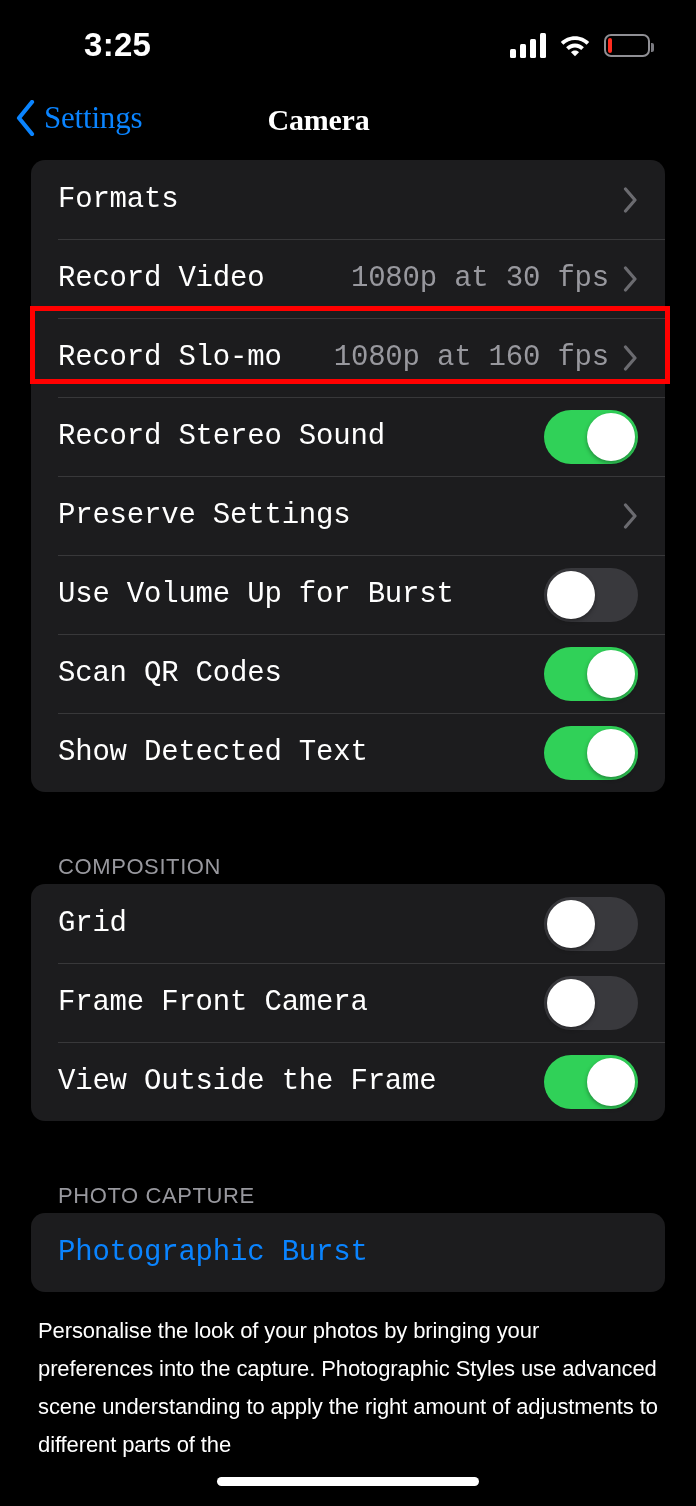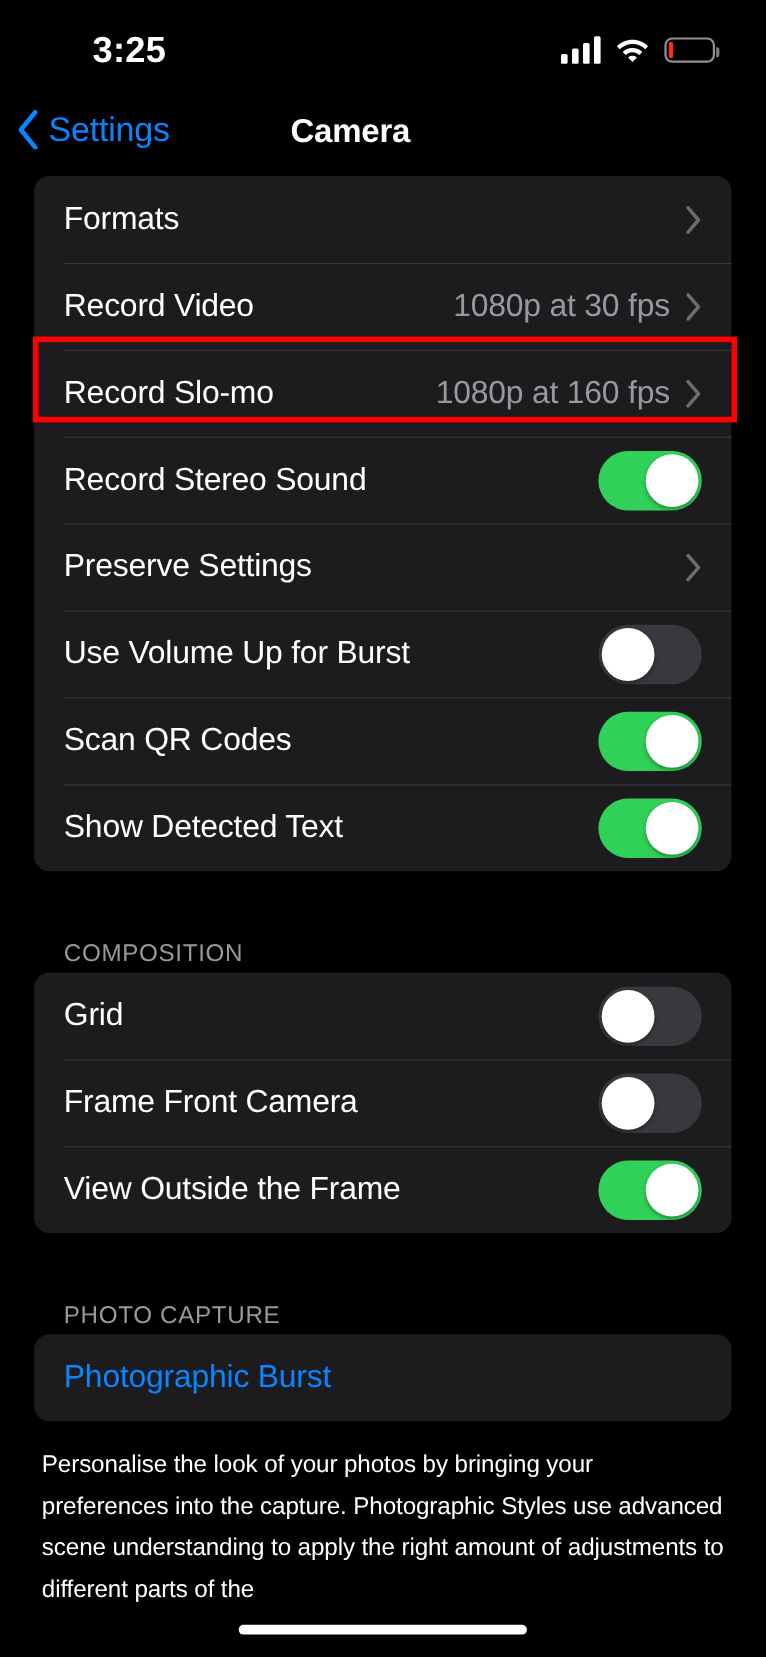--- a/index.html
+++ b/index.html
@@ -92,20 +92,21 @@
     background: #ff2d20;
     border-radius: 3px;
   }
 
   
   .nav-bar {
     position: absolute;
     top: 92px; left: 0;
     width: 637px;
     height: 68px;
+    font-family: Liberation Serif, serif;
   }
   .nav-back {
     position: absolute;
     left: 14px;
     top: 8px;
     display: flex;
     align-items: center;
     gap: 8px;
     color: #0a84ff;
     cursor: pointer;
@@ -145,20 +146,21 @@
     letter-spacing: 0.6px;
     padding: 0 0 4px 58px;
     text-transform: uppercase;
   }
 
   .card {
     margin: 0 31px;
     background: #1c1c1e;
     border-radius: 14px;
     overflow: hidden;
+    font-family: Liberation Mono, monospace;
   }
 
   .row {
     position: relative;
     height: 79px;
     display: flex;
     align-items: center;
     padding: 0 27px;
     box-sizing: border-box;
   }

